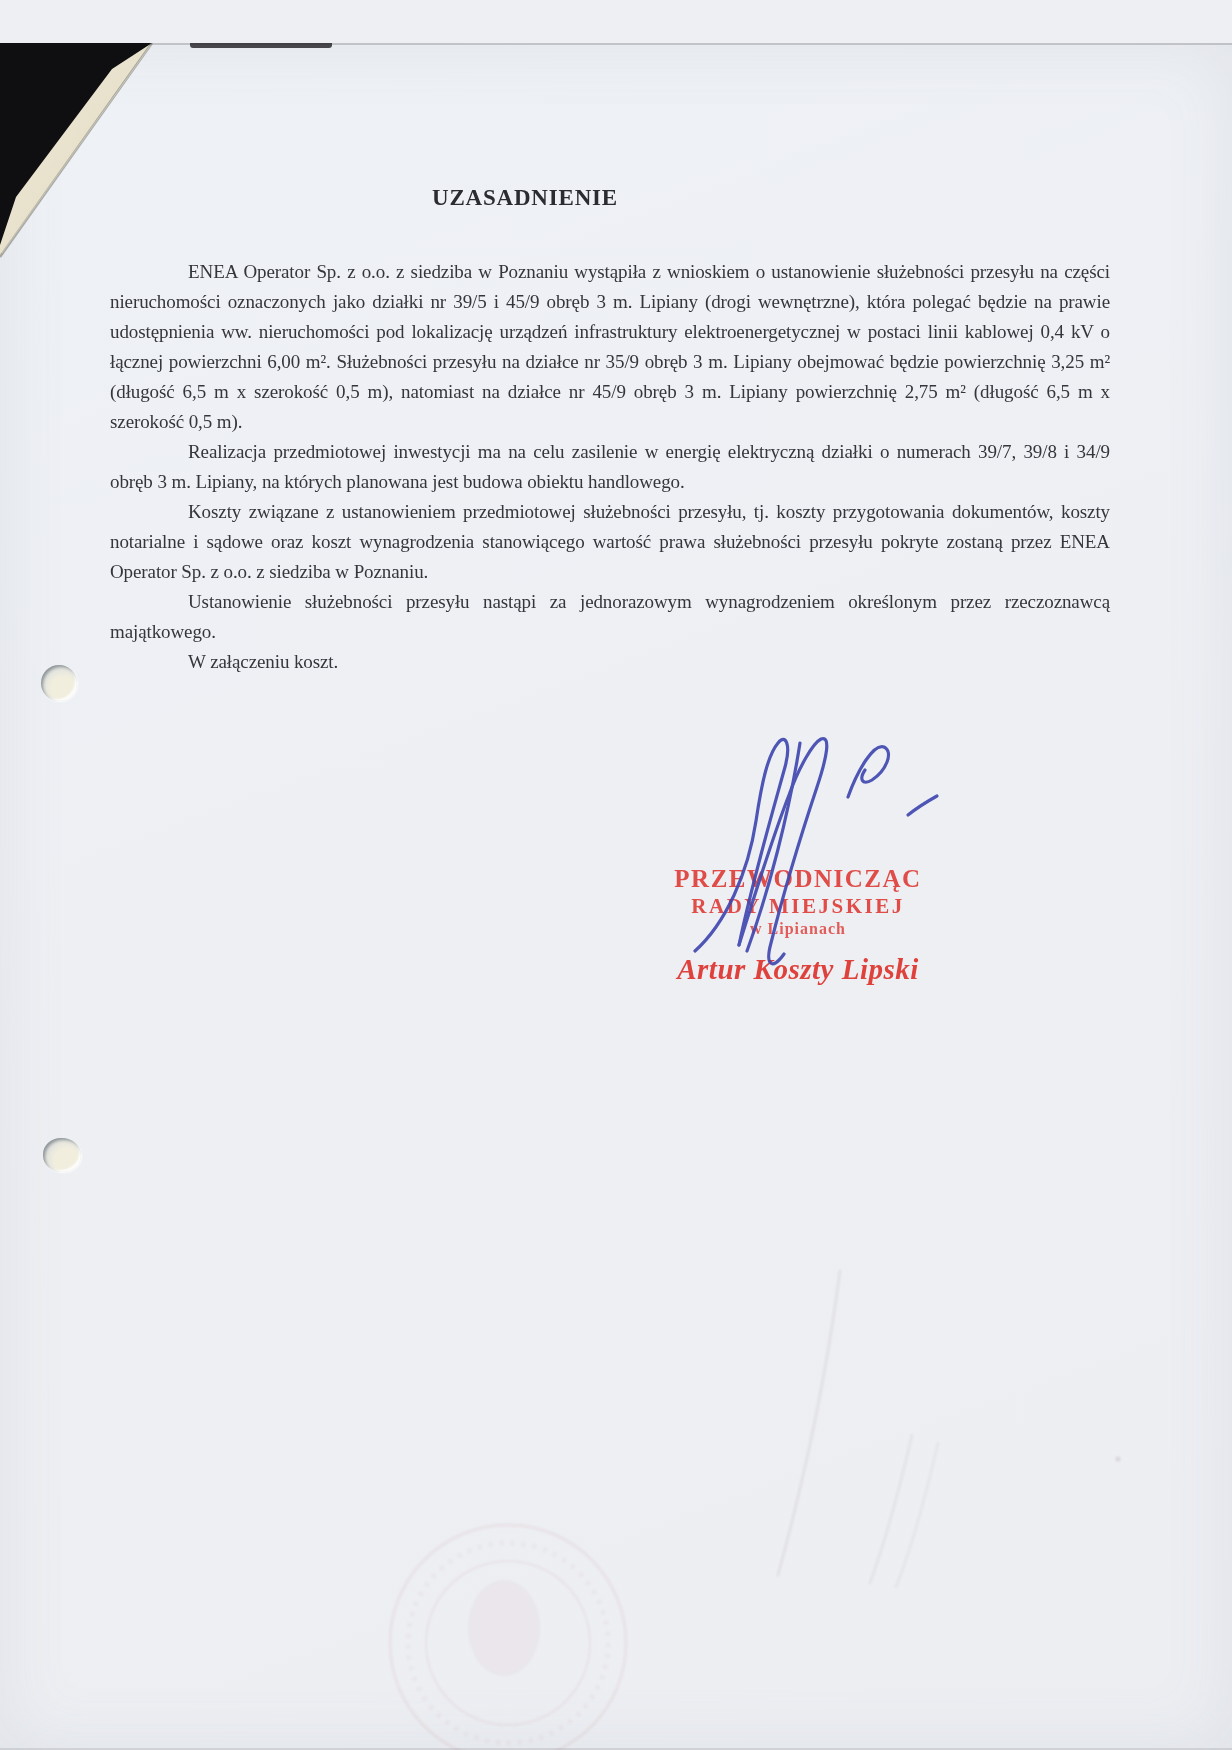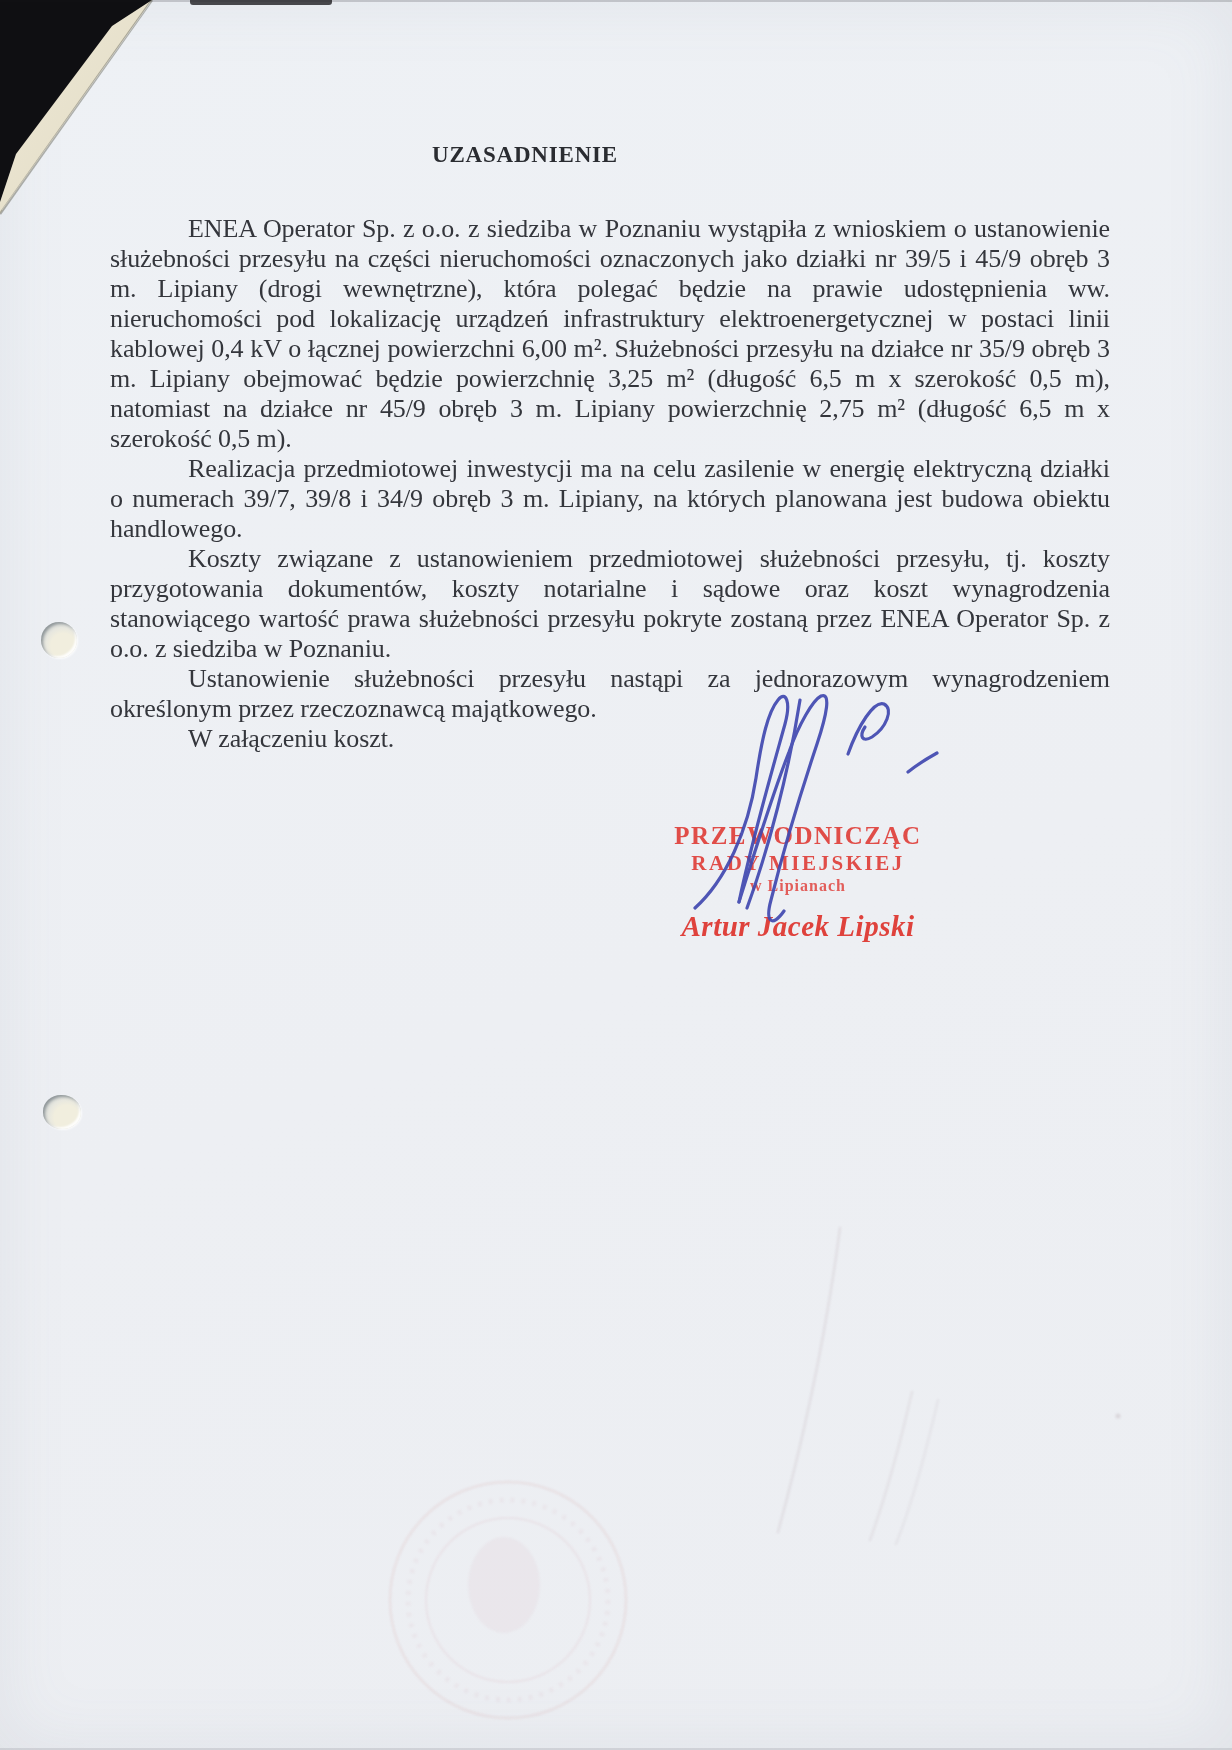--- a/index.html
+++ b/index.html
@@ -5,20 +5,21 @@
   html,body{margin:0;padding:0;}
   body{
     width:1232px;height:1750px;position:relative;overflow:hidden;
     background:#edeff3;
     font-family:"Liberation Serif","DejaVu Serif",serif;
   }
   .page{
     position:absolute;inset:0;
     background:linear-gradient(160deg,#eef1f5 0%,#edeff3 55%,#eceef2 100%);
     box-shadow:inset 0 0 70px rgba(110,120,140,.10);
+    margin-top:43px;
   }
   .top-hairline{position:absolute;left:0;top:0;width:100%;height:2px;background:rgba(20,20,25,.18);}
   .top-smudge{position:absolute;left:190px;top:0;width:142px;height:5px;background:#2a2a2e;border-radius:0 0 3px 3px;opacity:.85;}
   .bottom-hairline{position:absolute;left:0;bottom:0;width:100%;height:2px;background:rgba(20,20,25,.10);}
 
   .corner-svg{position:absolute;left:0;top:0;}
 
   .hole{
     position:absolute;width:36px;height:36px;border-radius:50%;
     background:radial-gradient(circle at 62% 66%, #f1eede 0 38%, #e7e7df 55%, #d9dcd9 70%, #c6cbcc 100%);
@@ -27,21 +28,21 @@
   .hole-1{left:41px;top:622px;}
   .hole-2{left:43px;top:1095px;width:38px;height:34px;border-radius:48% 52% 50% 50%;}
 
   .doc-title{
     position:absolute;left:30px;top:142px;width:990px;
     text-align:center;font-size:23px;font-weight:700;letter-spacing:.8px;
     color:#2a2c31;
   }
   .doc-body{
     position:absolute;left:110px;top:214px;width:1000px;
-    font-size:26px;line-height:30px;color:#34363c;
+    font-size:19px;line-height:30px;color:#34363c;
     text-align:justify;
   }
   .doc-body p{margin:0;text-indent:78px;letter-spacing:-.1px;}
 
   .ghost-layer{position:absolute;inset:0;pointer-events:none;}
 
   .stamp{
     position:absolute;left:648px;top:822px;width:300px;text-align:center;
     color:#e0413c;filter:blur(.35px);opacity:.93;line-height:1.12;
   }
@@ -68,21 +69,21 @@
       <p>Realizacja przedmiotowej inwestycji ma na celu zasilenie w energię elektryczną działki o numerach 39/7, 39/8 i 34/9 obręb 3 m. Lipiany, na których planowana jest budowa obiektu handlowego.</p>
       <p>Koszty związane z ustanowieniem przedmiotowej służebności przesyłu, tj. koszty przygotowania dokumentów, koszty notarialne i sądowe oraz koszt wynagrodzenia stanowiącego wartość prawa służebności przesyłu pokryte zostaną przez ENEA Operator Sp. z o.o. z siedziba w Poznaniu.</p>
       <p>Ustanowienie służebności przesyłu nastąpi za jednorazowym wynagrodzeniem określonym przez rzeczoznawcą majątkowego.</p>
       <p>W załączeniu koszt.</p>
     </div>
 
   <div class="stamp">
     <div class="stamp-line1">PRZEWODNICZĄC</div>
     <div class="stamp-line2">RADY MIEJSKIEJ</div>
     <div class="stamp-line3">w Lipianach</div>
-    <div class="stamp-name">Artur Jacek Lipski</div>
+    <div class="stamp-name">Artur Koszty Lipski</div>
   </div>
 
   <svg class="sig-svg" width="360" height="280" viewBox="620 660 360 280">
     <g fill="none" stroke="#4149b0" stroke-width="3.2" stroke-linecap="round" opacity="0.92">
       <path d="M 695 908 C 726 880 748 830 756 778 C 762 738 768 712 778 700 C 786 690 791 702 785 724 C 770 778 752 840 739 902"></path>
       <path d="M 739 902 C 753 858 771 798 789 752 C 799 724 813 700 821 696 C 831 692 827 714 817 744 C 801 792 783 852 771 900 C 765 922 772 928 784 911"></path>
       <path d="M 800 700 C 789 770 769 848 747 908"></path>
       <path d="M 848 754 C 858 726 874 700 884 704 C 894 709 886 728 872 737 C 862 743 859 736 865 727"></path>
       <path d="M 908 772 C 918 764 928 758 937 753"></path>
     </g>

